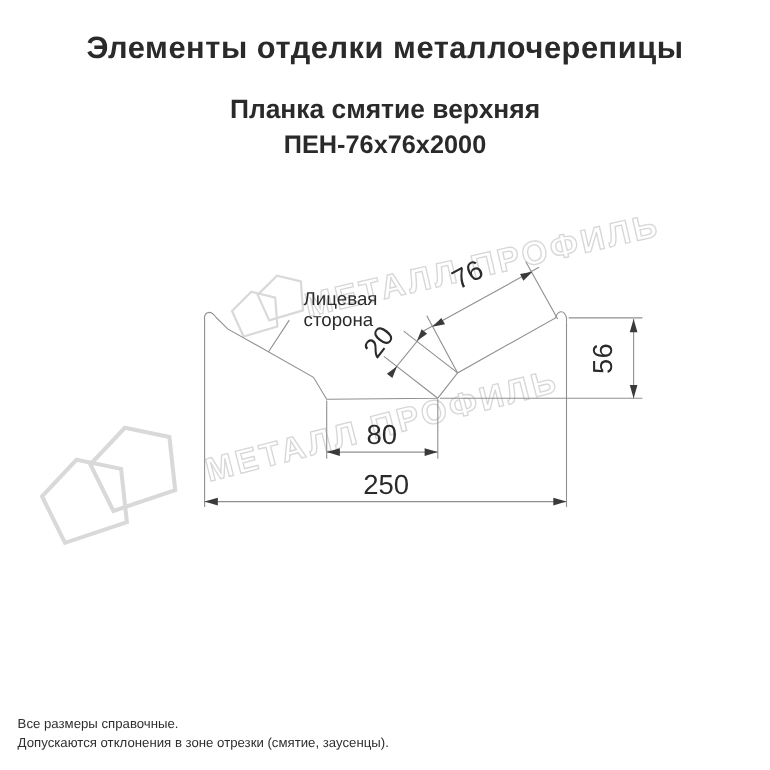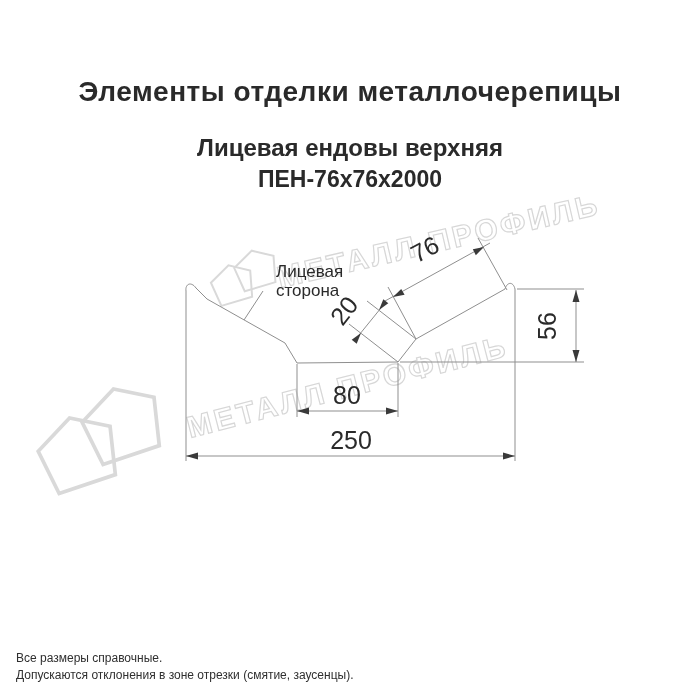--- a/index.html
+++ b/index.html
@@ -1,20 +1,20 @@
 <!DOCTYPE html>
 <html><head>
 <meta charset="utf-8">
 <style>
   html,body{margin:0;padding:0;}
   body{
     width:700px;height:700px;position:relative;background:#ffffff;
     font-family:"Liberation Sans", sans-serif;color:#2a2a2a;overflow:hidden;
   }
-  .hdr{position:absolute;left:0;width:700px;text-align:center;font-weight:bold;margin-top:48px;}
+  .hdr{position:absolute;left:0;width:700px;text-align:center;font-weight:bold;}
   #title{top:28px;font-size:28px;letter-spacing:0.5px;}
   #subtitle{top:86px;font-size:24px;}
   #pcode{top:118px;font-size:23px;}
   #drawing{position:absolute;left:0;top:0;}
   svg text{font-family:"Liberation Sans", sans-serif;fill:#2a2a2a;}
   .dimtxt{font-size:25px;}
   .lbltxt{font-size:17px;}
   .wmtext{
     font-size:30px;font-weight:bold;letter-spacing:3px;
     fill:#ffffff;stroke:#d7d7d7;stroke-width:1.2px;
@@ -23,21 +23,21 @@
   .thin{stroke:#8f8f8f;stroke-width:1;fill:none;}
   .arrow{fill:#3a3a3a;stroke:none;}
   #footer{
     position:absolute;left:16px;top:650px;font-size:12px;line-height:17px;color:#2f2f2f;
   }
 </style>
 </head>
 <body>
 
 <div class="hdr" id="title">Элементы отделки металлочерепицы</div>
-<div class="hdr" id="subtitle">Лицевая ендовы верхняя</div>
+<div class="hdr" id="subtitle">Планка смятие верхняя</div>
 <div class="hdr" id="pcode">ПЕН-76х76х2000</div>
 
 <svg id="drawing" width="700" height="700" viewBox="0 0 700 700" xmlns="http://www.w3.org/2000/svg">
 
   <g>
     <g transform="translate(208,270) rotate(-13)">
       <path class="wmshape" d="M5,38 L0,13 L21,0 L41,10 L37,36 Z"></path>
       <path class="wmshape" d="M5,38 L0,13 L21,0 L41,10 L37,36 Z" transform="translate(26,-9)"></path>
     </g>
     <text class="wmtext" transform="translate(280,288) rotate(-13)">МЕТАЛЛ ПРОФИЛЬ</text>

